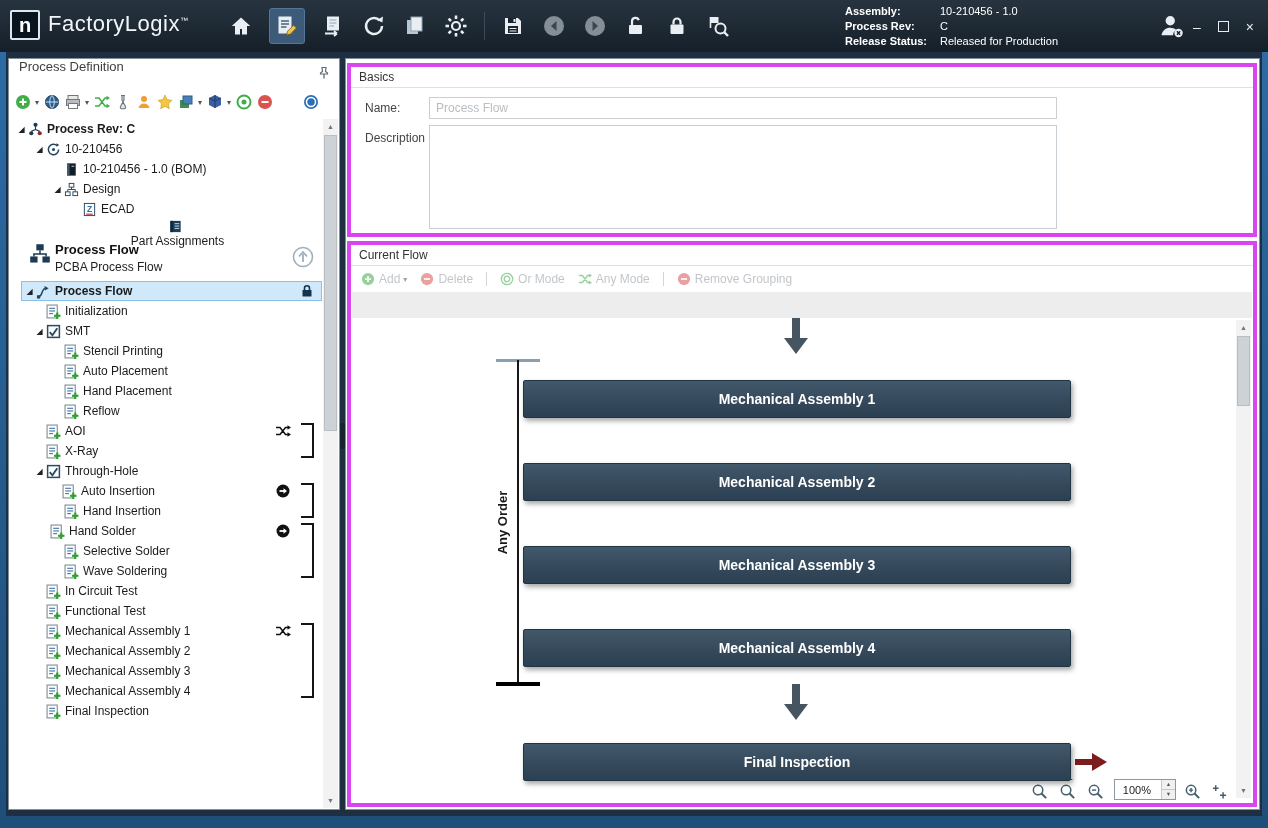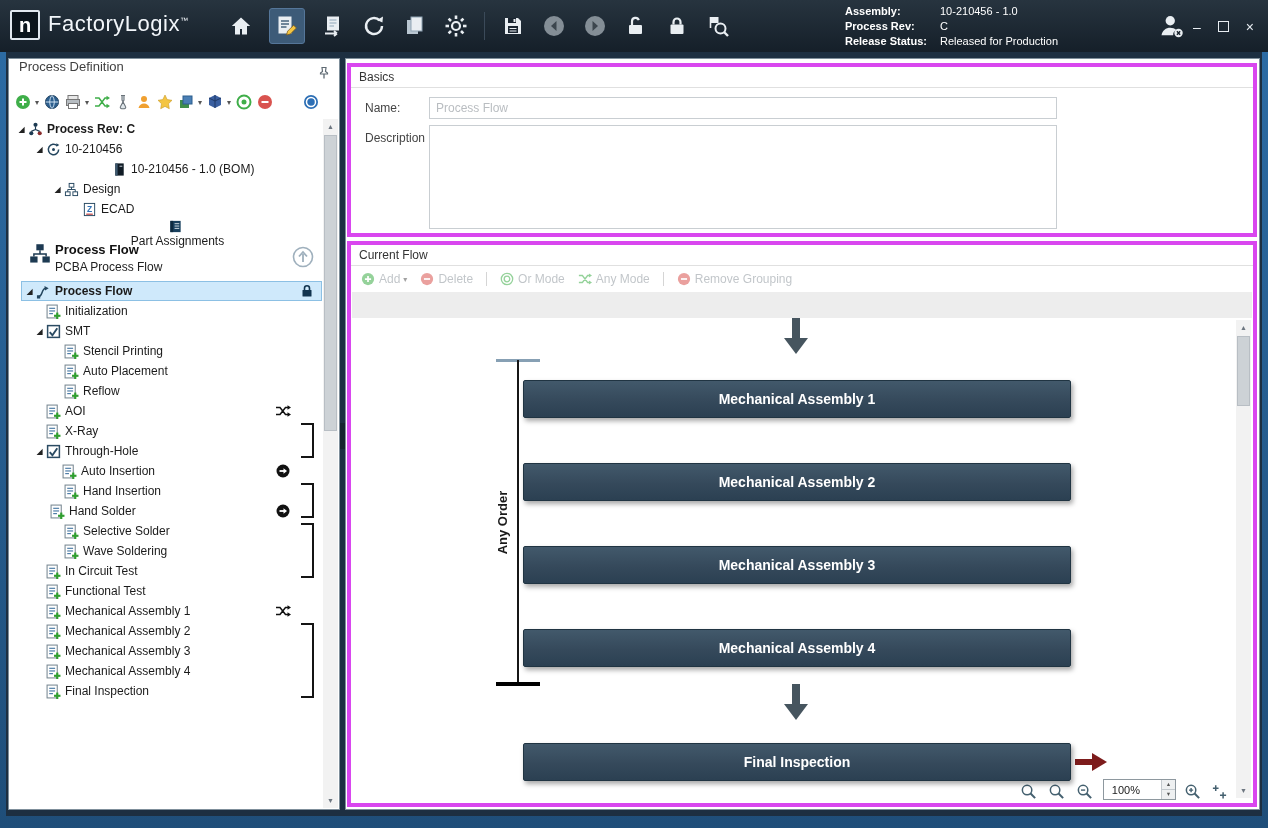--- a/index.html
+++ b/index.html
@@ -91,21 +91,21 @@
   .any-label{position:absolute;left:105px;top:223px;width:90px;text-align:center;transform:rotate(-90deg);
     font-weight:bold;font-size:13px;color:#1a1a1a;}
   .red-arrow{position:absolute;left:723px;top:459px;}
   .canvas-scroll{position:absolute;right:1px;top:28px;width:15px;height:478px;background:#f2f2f2;}
   .zoom-bar{position:absolute;right:22px;bottom:2px;display:flex;align-items:flex-end;gap:8px;}
   .zoom-preset{position:relative;width:20px;height:25px;}
   .zp-label{position:absolute;top:-1px;left:0;font-size:7px;font-weight:bold;color:#222;}
   .zoom-preset svg,.zoom-btn svg{position:absolute;bottom:0;left:0;width:17px;height:17px;}
   .zoom-btn{position:relative;width:19px;height:22px;}
   .zoom-spin{display:flex;height:19px;border:1px solid #8e989f;background:#fff;align-items:stretch;}
-  .zs-value{width:36px;font-size:11px;color:#222;display:flex;align-items:center;justify-content:flex-end;padding-right:21px;}
+  .zs-value{width:36px;font-size:11px;color:#222;display:flex;align-items:center;justify-content:flex-end;padding-right:10px;}
   .zs-btns{width:13px;border-left:1px solid #c3c9cd;display:flex;flex-direction:column;}
   .zs-up,.zs-down{flex:1;font-size:5.5px;color:#555;text-align:center;line-height:9px;background:#eef0f1;}
   .zs-up{border-bottom:1px solid #c3c9cd;}
 </style>
 </head>
 <body>
 
 <div class="window">
 
   <div class="titlebar">
@@ -341,21 +341,21 @@
               <span class="expander">◢</span>
               <span class="t-icon">
                 <svg viewBox="0 0 16 16" fill="none">
                   <path d="M13.5 8a5.5 5.5 0 1 1-1.6-3.9" stroke="#23455e" stroke-width="1.6"></path>
                   <path d="M11 1.2l3.2 2-3 1.8z" fill="#23455e"></path>
                   <circle cx="8" cy="8" r="1.6" fill="#23455e"></circle>
                 </svg>
               </span>
               <span class="t-label">10-210456</span>
             </div>
-            <div class="tree-row" style="padding-left: 42px; margin-left: 48px;">
+            <div class="tree-row" style="padding-left: 42px;">
               <span class="expander"></span>
               <span class="t-icon">
                 <svg viewBox="0 0 16 16">
                   <rect x="3.5" y="1.5" width="9" height="13" fill="#101c26"></rect>
                   <rect x="3.5" y="1.5" width="2.5" height="13" fill="#3f5a70"></rect>
                   <line x1="8" y1="4.5" x2="11" y2="4.5" stroke="#cfd8df" stroke-width="1"></line>
                 </svg>
               </span>
               <span class="t-label">10-210456 - 1.0 (BOM)</span>
             </div>
@@ -510,20 +510,38 @@
                     <line x1="3" y1="4" x2="8.5" y2="4"></line>
                     <line x1="3" y1="6.5" x2="8.5" y2="6.5"></line>
                     <line x1="3" y1="9" x2="6.5" y2="9"></line>
                   </g>
                   <g stroke="#2f9e2f" stroke-width="2">
                     <line x1="10.5" y1="8" x2="10.5" y2="14"></line>
                     <line x1="7.5" y1="11" x2="13.5" y2="11"></line>
                   </g>
                 </svg>
               </span>
+              <span class="t-label">Hand Placement</span>
+            </div>
+            <div class="tree-row" style="padding-left: 42px;">
+              <span class="expander"></span>
+              <span class="t-icon">
+                <svg viewBox="0 0 14 14">
+                  <rect x="1" y="1" width="9.5" height="12" fill="#fff" stroke="#7a8a94"></rect>
+                  <g stroke="#3b6f9e" stroke-width="1">
+                    <line x1="3" y1="4" x2="8.5" y2="4"></line>
+                    <line x1="3" y1="6.5" x2="8.5" y2="6.5"></line>
+                    <line x1="3" y1="9" x2="6.5" y2="9"></line>
+                  </g>
+                  <g stroke="#2f9e2f" stroke-width="2">
+                    <line x1="10.5" y1="8" x2="10.5" y2="14"></line>
+                    <line x1="7.5" y1="11" x2="13.5" y2="11"></line>
+                  </g>
+                </svg>
+              </span>
               <span class="t-label">Reflow</span>
             </div>
             <div class="tree-row" style="padding-left: 24px;">
               <span class="expander"></span>
               <span class="t-icon">
                 <svg viewBox="0 0 14 14">
                   <rect x="1" y="1" width="9.5" height="12" fill="#fff" stroke="#7a8a94"></rect>
                   <g stroke="#3b6f9e" stroke-width="1">
                     <line x1="3" y1="4" x2="8.5" y2="4"></line>
                     <line x1="3" y1="6.5" x2="8.5" y2="6.5"></line>

